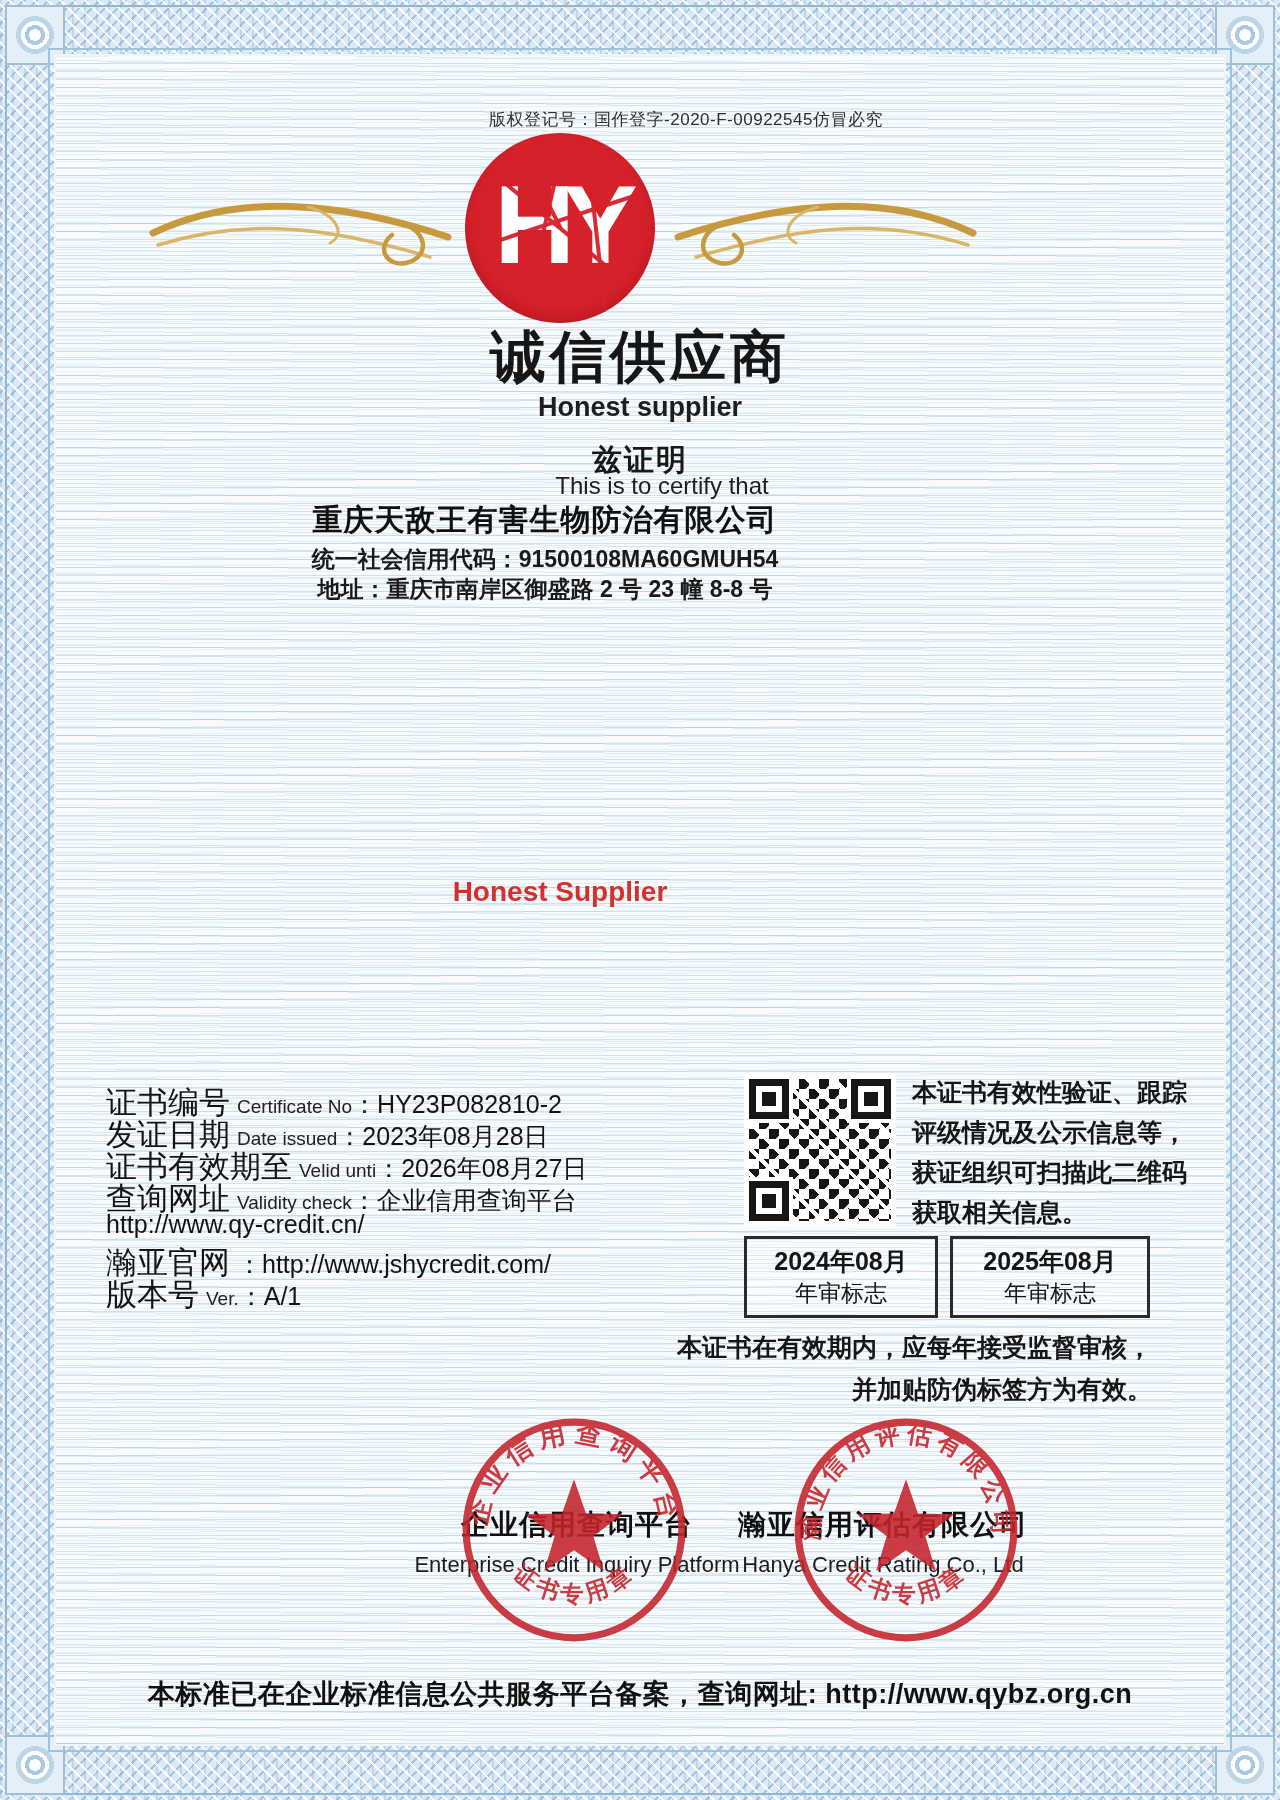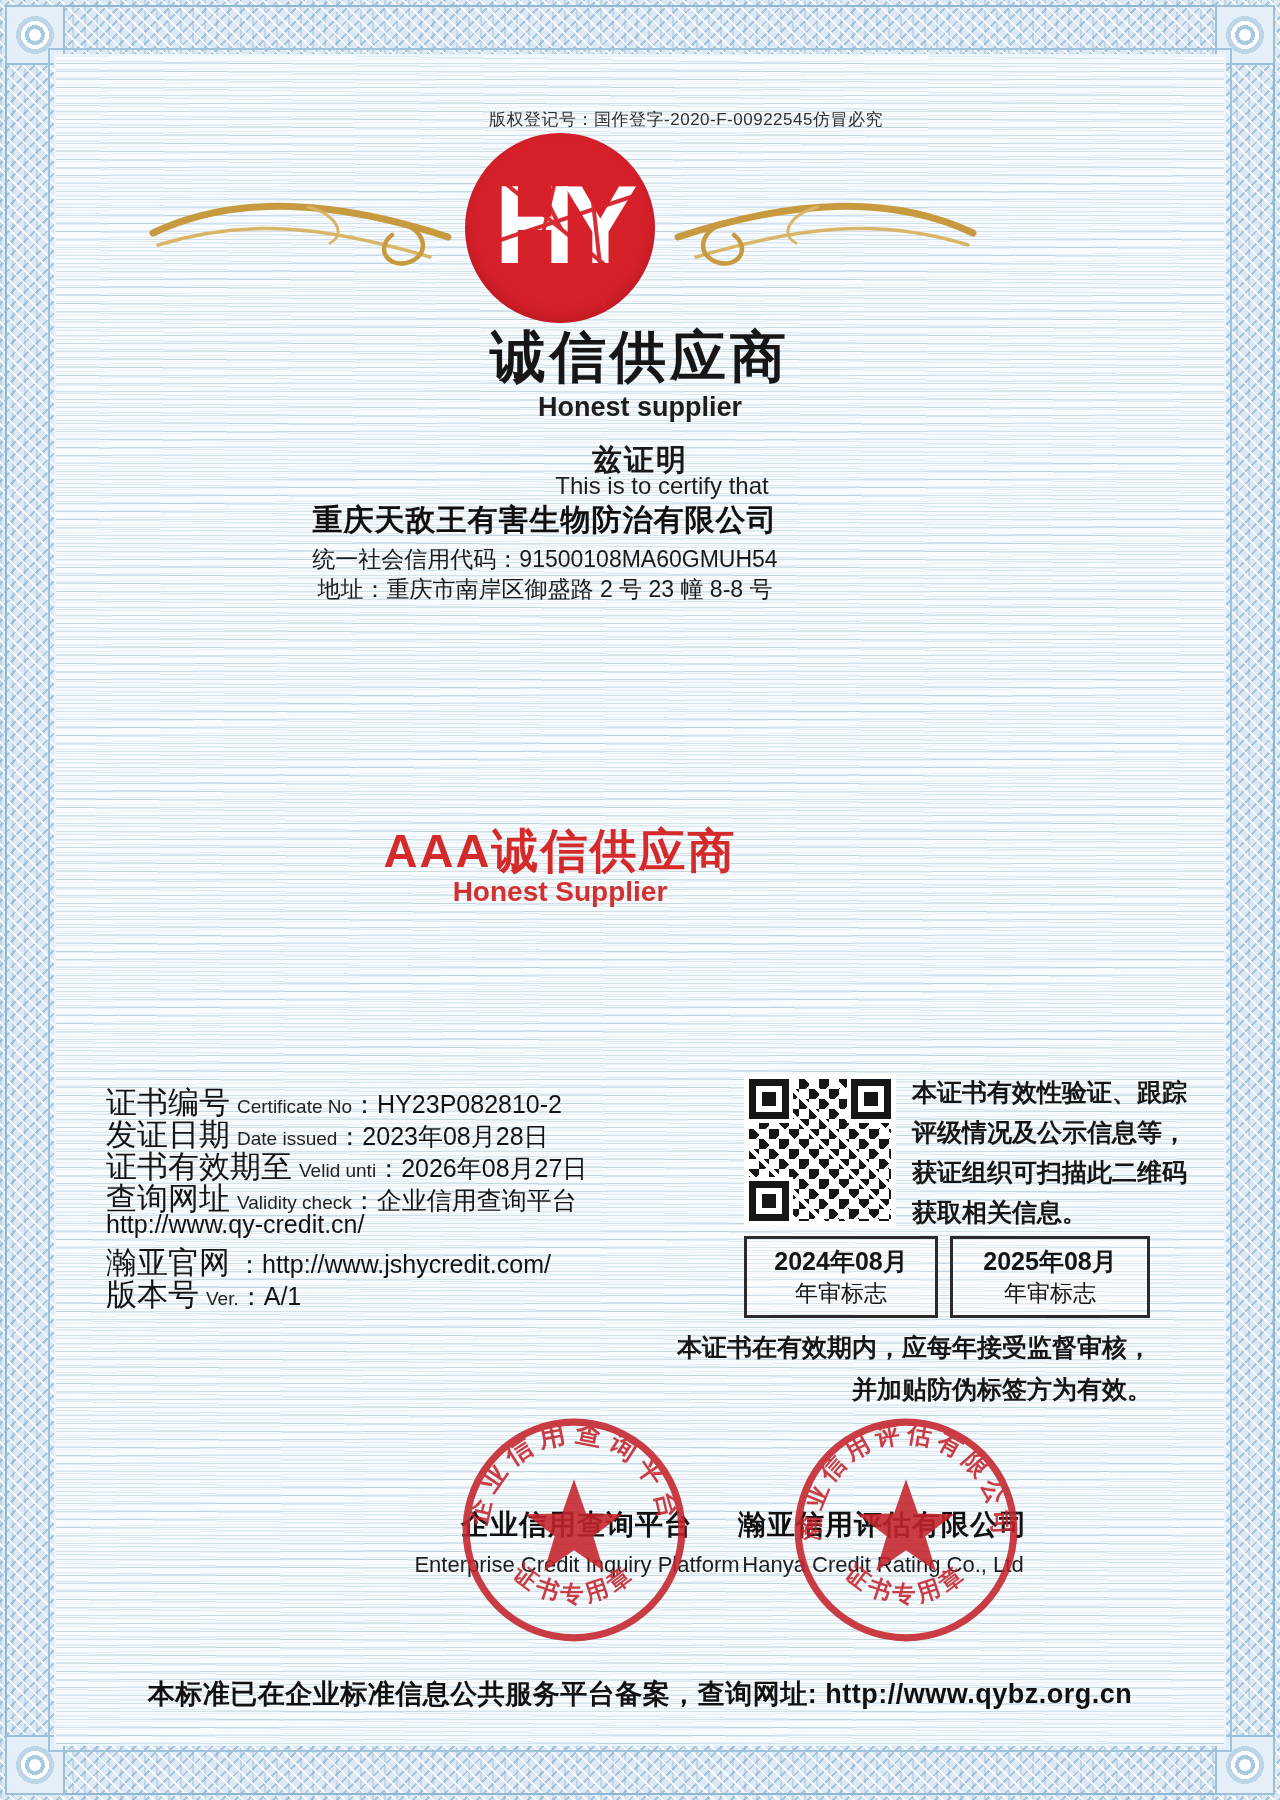--- a/index.html
+++ b/index.html
@@ -45,21 +45,21 @@
   .flourish { top:185px; width:310px; height:100px; }
   .flourish.left { left:148px; transform:scaleX(-1); }
   .flourish.right { left:668px; }
 
   .title-zh { top:320px; font-size:56px; font-weight:700; color:#161616; letter-spacing:4px; }
   .title-en { top:392px; font-size:27px; font-weight:600; color:#1e1e1e; }
   .certify-zh { top:440px; font-size:30px; font-weight:600; color:#181818; letter-spacing:2px; }
   .certify-en { top:472px; font-size:24px; font-weight:500; color:#1e1e1e;margin-left:44px; }
 
   .company-name { top:500px; font-size:30px; font-weight:800; color:#101010; padding-right:190px; letter-spacing:1px; }
-  .company-line { font-size:23px; font-weight:400; color:#1a1a1a; padding-right:190px; }
+  .company-line { font-size:23px; font-weight:700; color:#1a1a1a; padding-right:190px; }
   .credit { top:544px; } .addr { top:574px; }
 
   .award-zh { top:820px; font-size:47px; font-weight:700; color:#d42a2a; padding-right:160px; letter-spacing:2px; }
   .award-en { top:876px; font-size:28px; font-weight:600; color:#d4302f; padding-right:160px; }
 
   .details { top:1082px; left:106px; width:540px; }
   .drow { height:32px; display:flex; align-items:baseline; white-space:nowrap; }
   .dzh { font-size:31px; font-weight:400; color:#141414; margin-right:7px; }
   .den { font-size:19px; font-weight:400; color:#222; }
   .dval { font-size:25px; font-weight:500; color:#141414; }
@@ -145,21 +145,20 @@
 
   <div class="abs center title-zh">诚信供应商</div>
   <div class="abs center title-en">Honest supplier</div>
   <div class="abs center certify-zh">兹证明</div>
   <div class="abs center certify-en">This is to certify that</div>
 
   <div class="abs center company-name">重庆天敌王有害生物防治有限公司</div>
   <div class="abs center company-line credit">统一社会信用代码：91500108MA60GMUH54</div>
   <div class="abs center company-line addr">地址：重庆市南岸区御盛路 2 号 23 幢 8-8 号</div>
 
-  <div class="abs center award-zh">AAA诚信供应商</div>
   <div class="abs center award-en">Honest Supplier</div>
 
   <div class="abs details">
     <div class="drow">
       <span class="dzh">证书编号</span>
       <span class="den">Certificate No</span>
       <span class="dval">：HY23P082810-2</span>
     </div>
     <div class="drow">
       <span class="dzh">发证日期</span>

